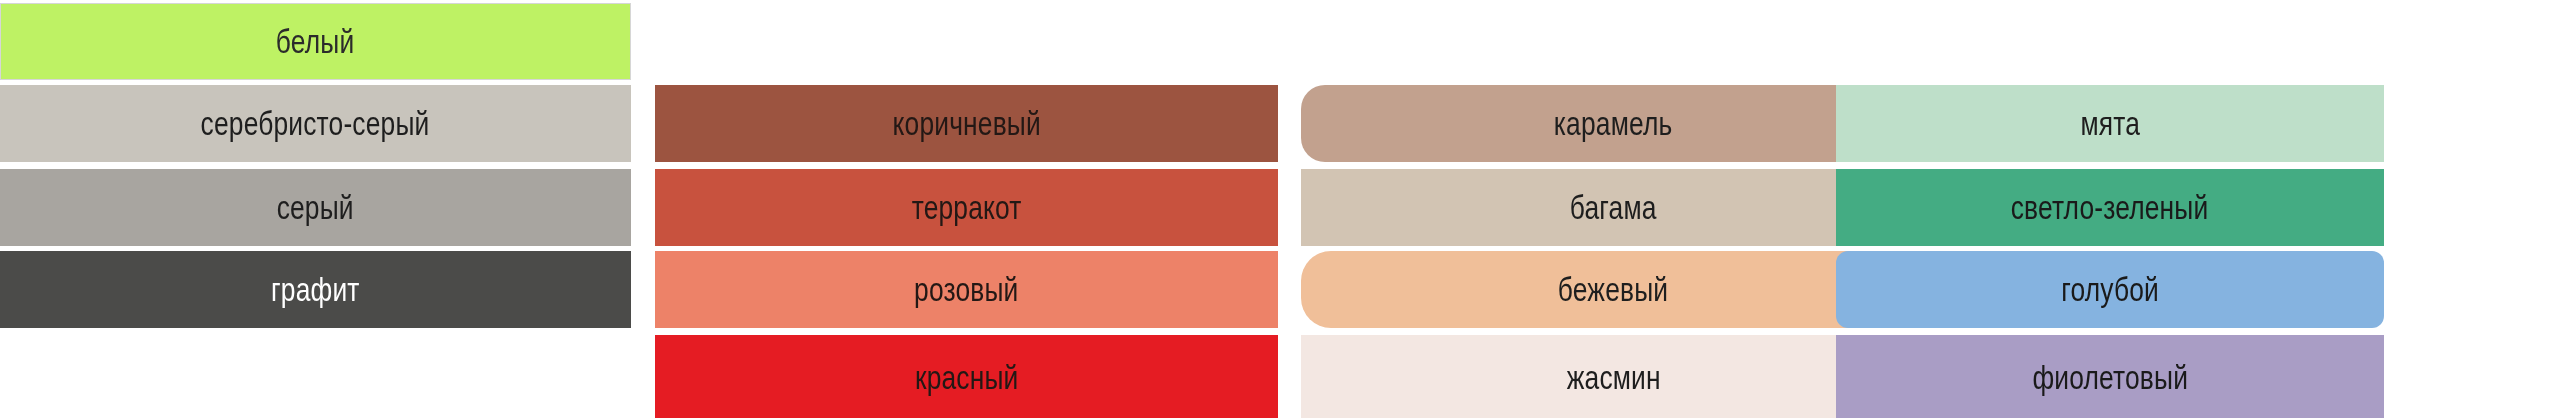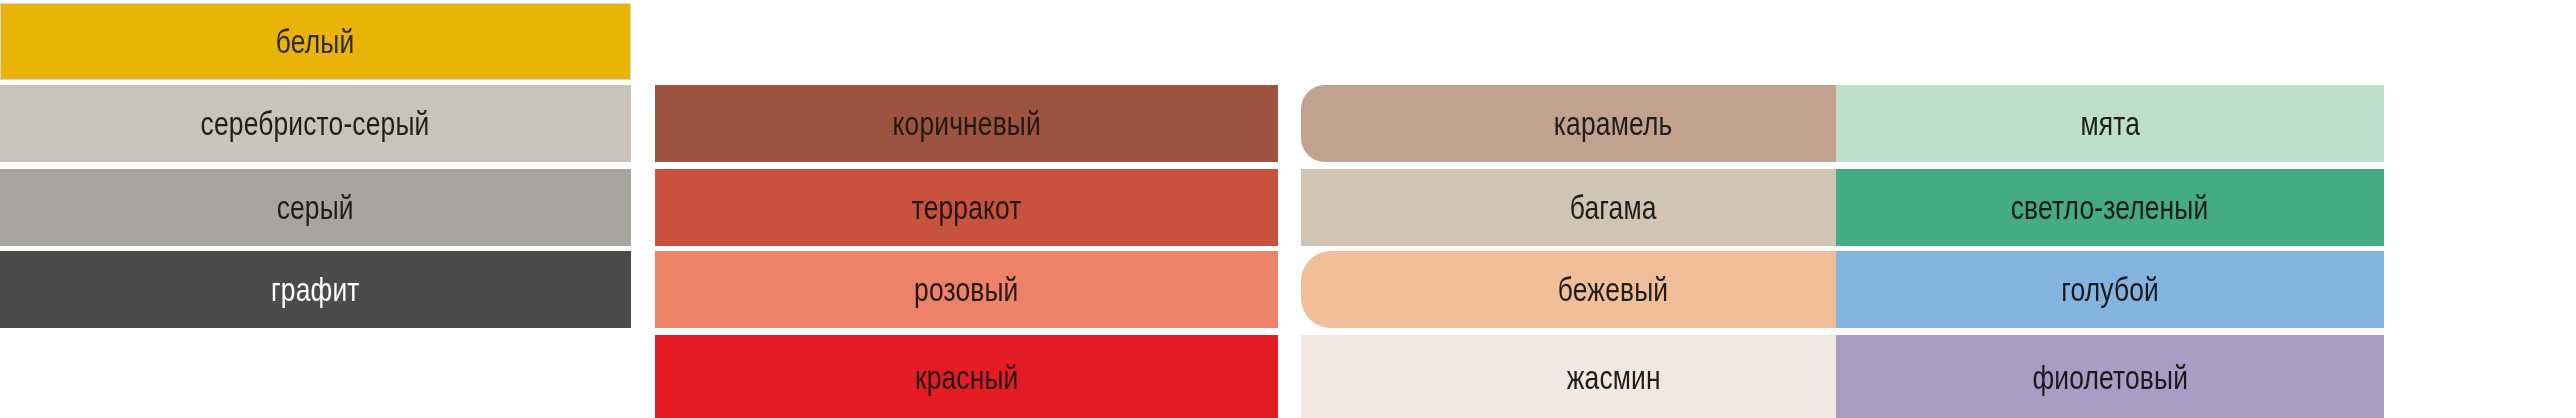--- a/index.html
+++ b/index.html
@@ -42,21 +42,21 @@
   }
   .swatch.outlined {
     border: 1.7px solid #d6d6d6;
   }
 </style>
 </head>
 <body>
 
 <div id="palette-board" style="width: 2576px; height: 418px; background: rgb(255, 255, 255);">
     <div class="palette-column" style="left: 0px; width: 631px;">
-      <div class="swatch outlined" style="background: #eab308; top: 3.3px; height: 77px;">
+      <div class="swatch outlined" style="background: #bef264; top: 3.3px; height: 77px;">
         <span class="swatch-label" style="color: rgb(43, 43, 43);">белый</span>
       </div>
       <div class="swatch" style="background: rgb(200, 196, 188); top: 85px; height: 77px;">
         <span class="swatch-label" style="color: rgb(30, 30, 30);">серебристо-серый</span>
       </div>
       <div class="swatch" style="background: rgb(168, 165, 160); top: 169px; height: 77px;">
         <span class="swatch-label" style="color: rgb(30, 30, 30);">серый</span>
       </div>
       <div class="swatch" style="background: rgb(75, 75, 73); top: 251px; height: 77px;">
         <span class="swatch-label" style="color: rgb(255, 255, 255);">графит</span>
@@ -90,21 +90,21 @@
         <span class="swatch-label" style="color: rgb(30, 30, 30);">жасмин</span>
       </div>
     </div>
     <div class="palette-column" style="left: 1836px; width: 548px;">
       <div class="swatch" style="background: rgb(190, 223, 201); top: 85px; height: 77px;">
         <span class="swatch-label" style="color: rgb(30, 30, 30);">мята</span>
       </div>
       <div class="swatch" style="background: rgb(68, 172, 131); top: 169px; height: 77px;">
         <span class="swatch-label" style="color: rgb(26, 26, 26);">светло-зеленый</span>
       </div>
-      <div class="swatch" style="background: rgb(133, 179, 224); top: 251px; height: 77px;">
+      <div class="swatch" style="background: rgb(133, 179, 224); top: 251px; height: 77px; border-radius: 12px;">
         <span class="swatch-label" style="color: rgb(26, 26, 26);">голубой</span>
       </div>
       <div class="swatch" style="background: rgb(169, 157, 197); top: 335px; height: 84px;">
         <span class="swatch-label" style="color: rgb(26, 26, 26);">фиолетовый</span>
       </div>
     </div>
   </div>
 
 
 </body></html>

